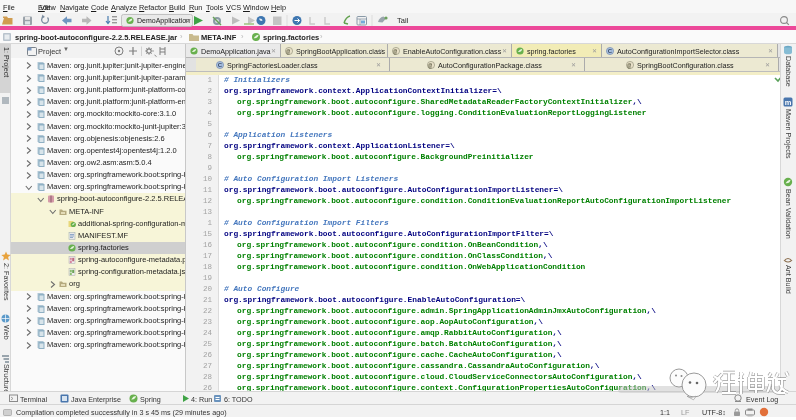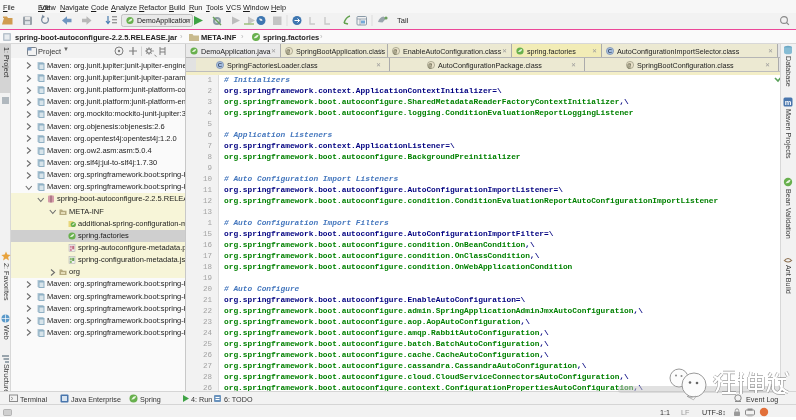--- a/index.html
+++ b/index.html
@@ -1,21 +1,21 @@
 <!DOCTYPE html>
 <html><head>
 <meta charset="utf-8">
 <style>
 *{margin:0;padding:0;box-sizing:border-box;}
 html,body{width:796px;height:420px;overflow:hidden;}
 body{font-family:"Liberation Sans",sans-serif;background:#fff;position:relative;}
 .abs{position:absolute;}
 #menubar{left:0;top:0;width:796px;height:13px;background:#f7f7f7;font-size:7.3px;color:#1b1b1b;}
 #menubar span{position:absolute;top:2.5px;}
-#toolbar{left:0;top:13px;width:796px;height:16.5px;background:#f2f2f2;border-bottom:1px solid #ec4899;}
+#toolbar{left:0;top:13px;width:796px;height:16.5px;background:#f2f2f2;border-bottom:4px solid #ec4899;}
 #crumbs{left:0;top:29.5px;width:796px;height:14px;background:#fafafa;border-bottom:1px solid #d8d8d8;font-size:7.5px;font-weight:bold;color:#222;}
 #crumbs .sep{color:#b5b5b5;font-weight:normal;}
 #lstrip{left:0;top:43.5px;width:11px;height:347.5px;background:#f2f2f2;border-right:1px solid #d8d8d8;}
 #rstrip{left:780px;top:43.5px;width:16px;height:347.5px;background:#f2f2f2;border-left:1px solid #d8d8d8;}
 .vtext{position:absolute;writing-mode:vertical-rl;font-size:7.2px;color:#3c3c3c;}
 #ppanel{left:11px;top:43.5px;width:175px;height:347.5px;background:#fafafa;border-right:1px solid #c8c8c8;overflow:hidden;}
 #phead{position:absolute;left:0;top:0;width:175px;height:14px;background:#f2f2f2;font-size:7.4px;color:#333;}
 #tree{position:absolute;left:0;top:16.4px;width:175px;}
 .trow{height:12.15px;line-height:12.15px;font-size:7.5px;color:#1c1c1c;white-space:nowrap;position:relative;}
 .chev{position:absolute;top:2.5px;width:7px;height:7px;}
@@ -32,21 +32,21 @@
 .tg{background:#eaeaea;}
 .tc{background:#ece9d2;text-decoration:underline;}
 .tsel{background:#f2ecb6;}
 #cream{position:absolute;left:0;top:28px;width:594px;height:3.5px;background:#f3eec7;}
 #gutter{position:absolute;left:0;top:31.5px;width:33px;height:316px;background:#f2f2f2;border-right:1px solid #dcdcdc;}
 .gnum{position:absolute;right:6px;text-align:right;font-family:"Liberation Mono",monospace;font-size:7.5px;color:#a3a3a3;line-height:11px;}
 #code{position:absolute;left:38px;top:30.5px;width:556px;font-family:"Liberation Mono",monospace;font-size:7.85px;font-weight:bold;line-height:11px;white-space:pre;}
 #code div{height:11px;}
 .c{color:#4678be;font-style:italic;}
 .k{color:#000080;}
-.v{color:#008000;}
+.v{color:#008000;margin-left:13px;}
 #botbar{left:0;top:391px;width:796px;height:12.5px;background:#f2f2f2;border-top:1px solid #d5d5d5;font-size:7.2px;color:#333;}
 #statbar{left:0;top:403.5px;width:796px;height:13.5px;background:#f2f2f2;border-top:1px solid #d5d5d5;font-size:7.2px;color:#333;}
 #whitebottom{left:0;top:417px;width:796px;height:3px;background:#fff;}
 .bitem{position:absolute;top:3px;}
 #wm{left:610px;top:358px;width:186px;height:48px;pointer-events:none;}
 </style>
 </head>
 <body>
 <div id="menubar" class="abs">
     <span style="left:3px"><u>F</u>ile</span>
@@ -216,20 +216,31 @@
       </div>
 <div class="trow ">
         <svg class="chev" style="left:14px" viewBox="0 0 7 7">
           <path d="M2 0.5 L5.5 3.5 L2 6.5" fill="none" stroke="#6e6e6e" stroke-width="1.1"></path>
         </svg>
         <svg class="ticon" style="left:26px" viewBox="0 0 8 8">
           <rect x="0.5" y="0" width="6" height="7" fill="#afc6d4"></rect>
           <rect x="1.5" y="1" width="6" height="7" fill="#8fb0c4"></rect>
           <rect x="2.5" y="2.5" width="4" height="4.5" fill="#d8e4ea"></rect>
         </svg>
+        <span class="lbl" style="left:36px">Maven: org.mockito:mockito-core:3.1.0</span>
+      </div>
+<div class="trow ">
+        <svg class="chev" style="left:14px" viewBox="0 0 7 7">
+          <path d="M2 0.5 L5.5 3.5 L2 6.5" fill="none" stroke="#6e6e6e" stroke-width="1.1"></path>
+        </svg>
+        <svg class="ticon" style="left:26px" viewBox="0 0 8 8">
+          <rect x="0.5" y="0" width="6" height="7" fill="#afc6d4"></rect>
+          <rect x="1.5" y="1" width="6" height="7" fill="#8fb0c4"></rect>
+          <rect x="2.5" y="2.5" width="4" height="4.5" fill="#d8e4ea"></rect>
+        </svg>
         <span class="lbl" style="left:36px">Maven: org.mockito:mockito-junit-jupiter:3.1.0</span>
       </div>
 <div class="trow ">
         <svg class="chev" style="left:14px" viewBox="0 0 7 7">
           <path d="M2 0.5 L5.5 3.5 L2 6.5" fill="none" stroke="#6e6e6e" stroke-width="1.1"></path>
         </svg>
         <svg class="ticon" style="left:26px" viewBox="0 0 8 8">
           <rect x="0.5" y="0" width="6" height="7" fill="#afc6d4"></rect>
           <rect x="1.5" y="1" width="6" height="7" fill="#8fb0c4"></rect>
           <rect x="2.5" y="2.5" width="4" height="4.5" fill="#d8e4ea"></rect>
@@ -250,31 +261,20 @@
 <div class="trow ">
         <svg class="chev" style="left:14px" viewBox="0 0 7 7">
           <path d="M2 0.5 L5.5 3.5 L2 6.5" fill="none" stroke="#6e6e6e" stroke-width="1.1"></path>
         </svg>
         <svg class="ticon" style="left:26px" viewBox="0 0 8 8">
           <rect x="0.5" y="0" width="6" height="7" fill="#afc6d4"></rect>
           <rect x="1.5" y="1" width="6" height="7" fill="#8fb0c4"></rect>
           <rect x="2.5" y="2.5" width="4" height="4.5" fill="#d8e4ea"></rect>
         </svg>
         <span class="lbl" style="left:36px">Maven: org.ow2.asm:asm:5.0.4</span>
-      </div>
-<div class="trow ">
-        <svg class="chev" style="left:14px" viewBox="0 0 7 7">
-          <path d="M2 0.5 L5.5 3.5 L2 6.5" fill="none" stroke="#6e6e6e" stroke-width="1.1"></path>
-        </svg>
-        <svg class="ticon" style="left:26px" viewBox="0 0 8 8">
-          <rect x="0.5" y="0" width="6" height="7" fill="#afc6d4"></rect>
-          <rect x="1.5" y="1" width="6" height="7" fill="#8fb0c4"></rect>
-          <rect x="2.5" y="2.5" width="4" height="4.5" fill="#d8e4ea"></rect>
-        </svg>
-        <span class="lbl" style="left:36px">Maven: org.slf4j:jul-to-slf4j:1.7.30</span>
       </div>
 <div class="trow ">
         <svg class="chev" style="left:14px" viewBox="0 0 7 7">
           <path d="M2 0.5 L5.5 3.5 L2 6.5" fill="none" stroke="#6e6e6e" stroke-width="1.1"></path>
         </svg>
         <svg class="ticon" style="left:26px" viewBox="0 0 8 8">
           <rect x="0.5" y="0" width="6" height="7" fill="#afc6d4"></rect>
           <rect x="1.5" y="1" width="6" height="7" fill="#8fb0c4"></rect>
           <rect x="2.5" y="2.5" width="4" height="4.5" fill="#d8e4ea"></rect>
         </svg>
@@ -311,20 +311,29 @@
         </svg>
         <span class="lbl" style="left:58px">META-INF</span>
       </div>
 <div class="trow ylw">
         <svg class="ticon" style="left:57px" viewBox="0 0 8 8">
           <rect x="0.5" y="1" width="5" height="6" fill="#e8d87a"></rect>
           <circle cx="5.3" cy="4.5" r="2.6" fill="#68b04e"></circle>
           <path d="M3.8 5.2 q1.4 -2.2 3 -2.1 q-0.4 2.4 -3 2.1" fill="#eaf6e2"></path>
         </svg>
         <span class="lbl" style="left:67px">additional-spring-configuration-metadata.json</span>
+      </div>
+<div class="trow ylw">
+        <svg class="ticon" style="left:57px" viewBox="0 0 8 8">
+          <rect x="1" y="0.5" width="6" height="7" fill="#e8e8e8" stroke="#9aa" stroke-width="0.5"></rect>
+          <rect x="2" y="2" width="4" height="0.8" fill="#7a9ac0"></rect>
+          <rect x="2" y="3.6" width="4" height="0.8" fill="#7a9ac0"></rect>
+          <rect x="2" y="5.2" width="3" height="0.8" fill="#7a9ac0"></rect>
+        </svg>
+        <span class="lbl" style="left:67px">MANIFEST.MF</span>
       </div>
 <div class="trow sel">
         <svg class="ticon" style="left:57px" viewBox="0 0 8 8">
           <circle cx="4" cy="4" r="3.6" fill="#68b04e"></circle>
           <path d="M1.9 5 q2 -3.2 4.3 -3 q-0.6 3.5 -4.3 3" fill="#eaf6e2"></path>
         </svg>
         <span class="lbl" style="left:67px">spring.factories</span>
       </div>
 <div class="trow ylw">
         <svg class="ticon" style="left:57px" viewBox="0 0 8 8">
@@ -566,20 +575,21 @@
 <svg width="11" height="10" style="position:absolute;left:733px;top:2px">
       <circle cx="5" cy="4" r="3.2" fill="none" stroke="#8a8a8a" stroke-width="1"></circle>
       <path d="M2 7.5 h6" stroke="#8a8a8a" stroke-width="1"></path>
     </svg>
 <span class="bitem" style="left:746px">Event Log</span>
 </div>
 <div id="statbar" class="abs">
 <svg width="9" height="9" style="position:absolute;left:3px;top:3px">
       <rect x="0.5" y="1.5" width="8" height="6" rx="1" fill="#d0d0d0" stroke="#a0a0a0" stroke-width="0.7"></rect>
     </svg>
+<span class="bitem" style="left:16px">Compilation completed successfully in 3 s 45 ms (29 minutes ago)</span>
 <span class="bitem" style="left:660px">1:1</span>
 <span class="bitem" style="left:681px;color:#9a9a9a">LF</span>
 <span class="bitem" style="left:702px">UTF-8↕</span>
 <svg width="8" height="9" style="position:absolute;left:733px;top:3px">
       <rect x="1" y="3.5" width="6" height="4.5" rx="0.8" fill="#9a9a9a"></rect>
       <path d="M2.3 3.5 v-1 a1.7 1.7 0 0 1 3.4 0 v1" fill="none" stroke="#9a9a9a" stroke-width="1"></path>
     </svg>
 <svg width="10" height="9" style="position:absolute;left:745px;top:3px">
       <rect x="0.5" y="2" width="9" height="5" rx="1" fill="none" stroke="#8a8a8a" stroke-width="1"></rect>
       <rect x="2.5" y="0.5" width="5" height="2" fill="#8a8a8a"></rect>

